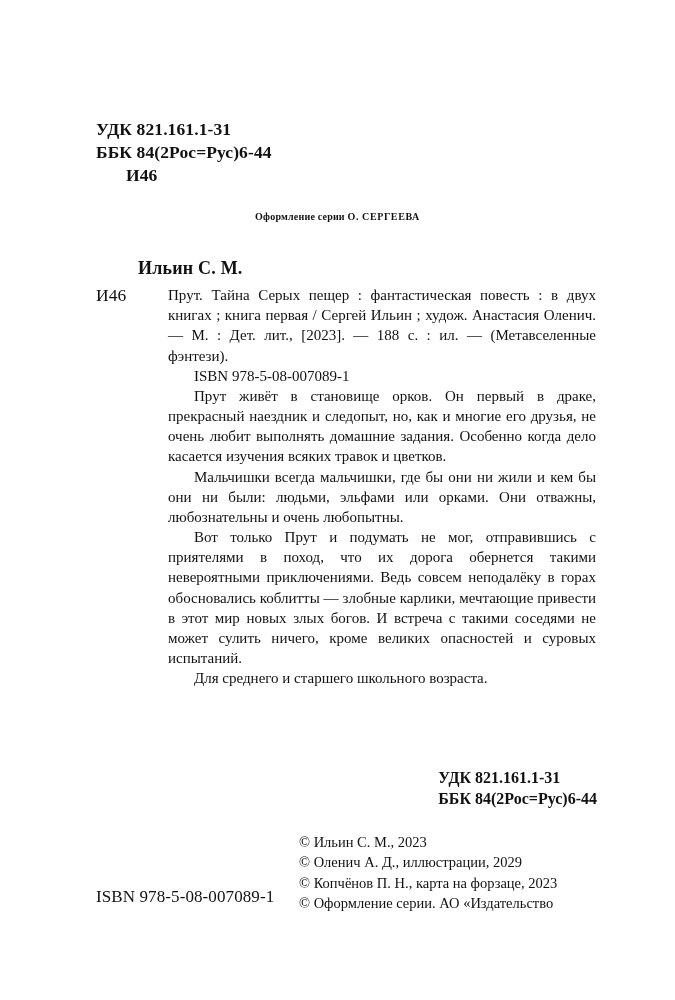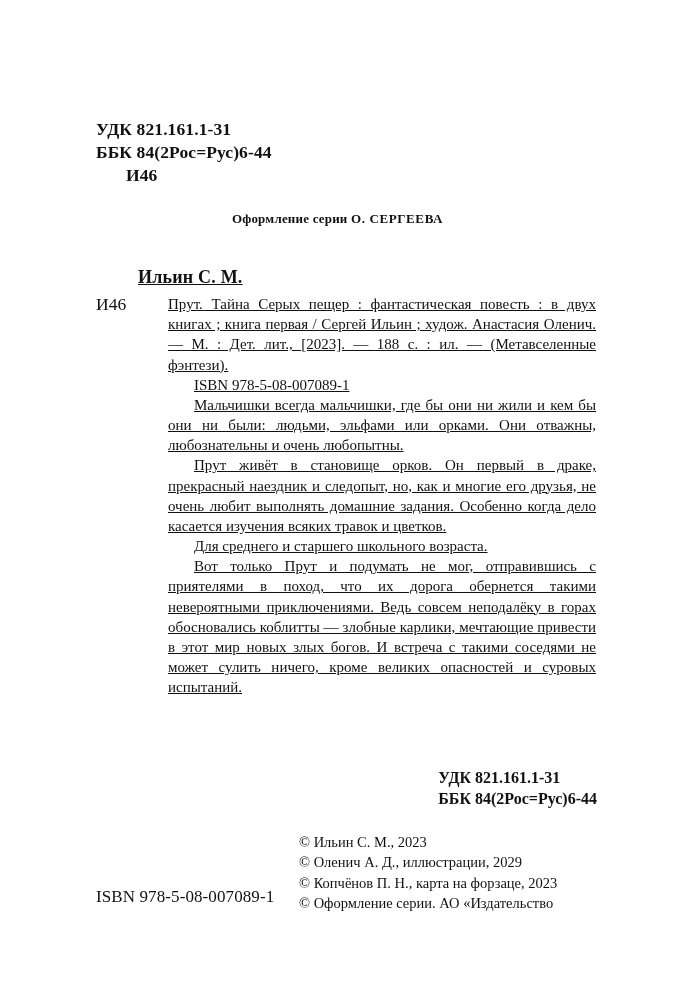--- a/index.html
+++ b/index.html
@@ -38,39 +38,38 @@
     padding-left: 30px;
   }
 
   
   .series-credit {
     position: absolute;
     left: 0;
     right: 0;
     top: 211px;
     text-align: center;
-    font-size: 13px;
+    font-size: 10px;
     font-weight: 700;
     letter-spacing: 0.2px;
   }
   .series-credit .prefix {
     font-weight: 700;
   }
   .series-credit .name {
     font-weight: 700;
     letter-spacing: 0.6px;
   }
 
   
   .annotation {
     position: absolute;
     left: 96px;
-    top: 267px;
+    top: 258px;
     width: 500px;
-    text-decoration: underline;
   }
   .author-line {
     font-size: 18px;
     font-weight: 700;
     margin: 0 0 6px 42px;
     letter-spacing: 0.2px;
   }
   .desc-wrap {
     position: relative;
   }
@@ -152,24 +151,24 @@
     <span class="prefix">Оформление серии </span><span class="name">О. СЕРГЕЕВА</span>
   </div>
 
   <div class="annotation">
     <div class="author-line">Ильин С. М.</div>
     <div class="desc-wrap">
       <div class="desc-code">И46</div>
       <div class="desc-body">
         <p>Прут. Тайна Серых пещер : фантастическая повесть : в двух книгах ; книга первая / Сергей Ильин ; худож. Анастасия Оленич. — М. : Дет. лит., [2023]. — 188 с. : ил. — (Метавселенные фэнтези).</p>
         <p class="isbn">ISBN 978-5-08-007089-1</p>
+        <p class="indent">Прут живёт в становище орков. Он первый в драке, прекрасный наездник и следопыт, но, как и многие его друзья, не очень любит выполнять домашние задания. Особенно когда дело касается изучения всяких травок и цветков.</p>
         <p class="indent">Мальчишки всегда мальчишки, где бы они ни жили и кем бы они ни были: людьми, эльфами или орками. Они отважны, любознательны и очень любопытны.</p>
-        <p class="indent">Прут живёт в становище орков. Он первый в драке, прекрасный наездник и следопыт, но, как и многие его друзья, не очень любит выполнять домашние задания. Особенно когда дело касается изучения всяких травок и цветков.</p>
+        <p class="indent">Вот только Прут и подумать не мог, отправившись с приятелями в поход, что их дорога обернется такими невероятными приключениями. Ведь совсем неподалёку в горах обосновались коблитты — злобные карлики, мечтающие привести в этот мир новых злых богов. И встреча с такими соседями не может сулить ничего, кроме великих опасностей и суровых испытаний.</p>
         <p class="indent">Для среднего и старшего школьного возраста.</p>
-        <p class="indent">Вот только Прут и подумать не мог, отправившись с приятелями в поход, что их дорога обернется такими невероятными приключениями. Ведь совсем неподалёку в горах обосновались коблитты — злобные карлики, мечтающие привести в этот мир новых злых богов. И встреча с такими соседями не может сулить ничего, кроме великих опасностей и суровых испытаний.</p>
       </div>
     </div>
   </div>
 
   <div class="udk-repeat">
     <div>УДК 821.161.1-31</div>
     <div>ББК 84(2Рос=Рус)6-44</div>
   </div>
 
   <div class="copyright">

